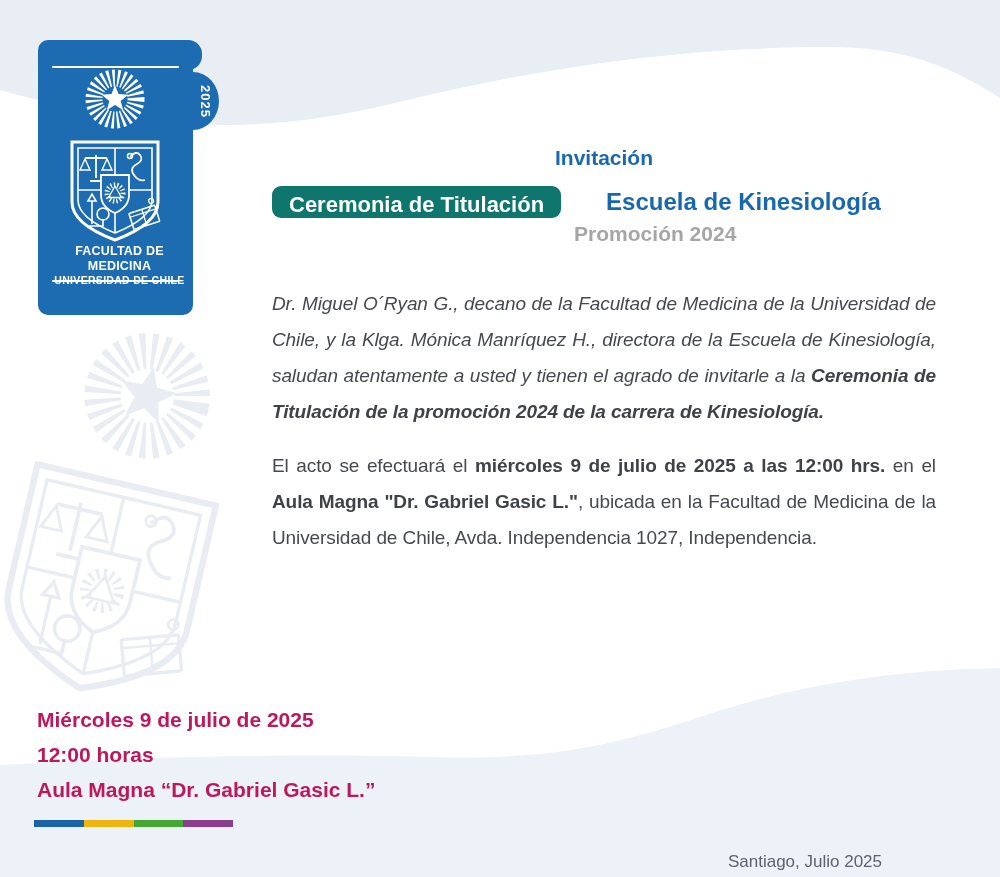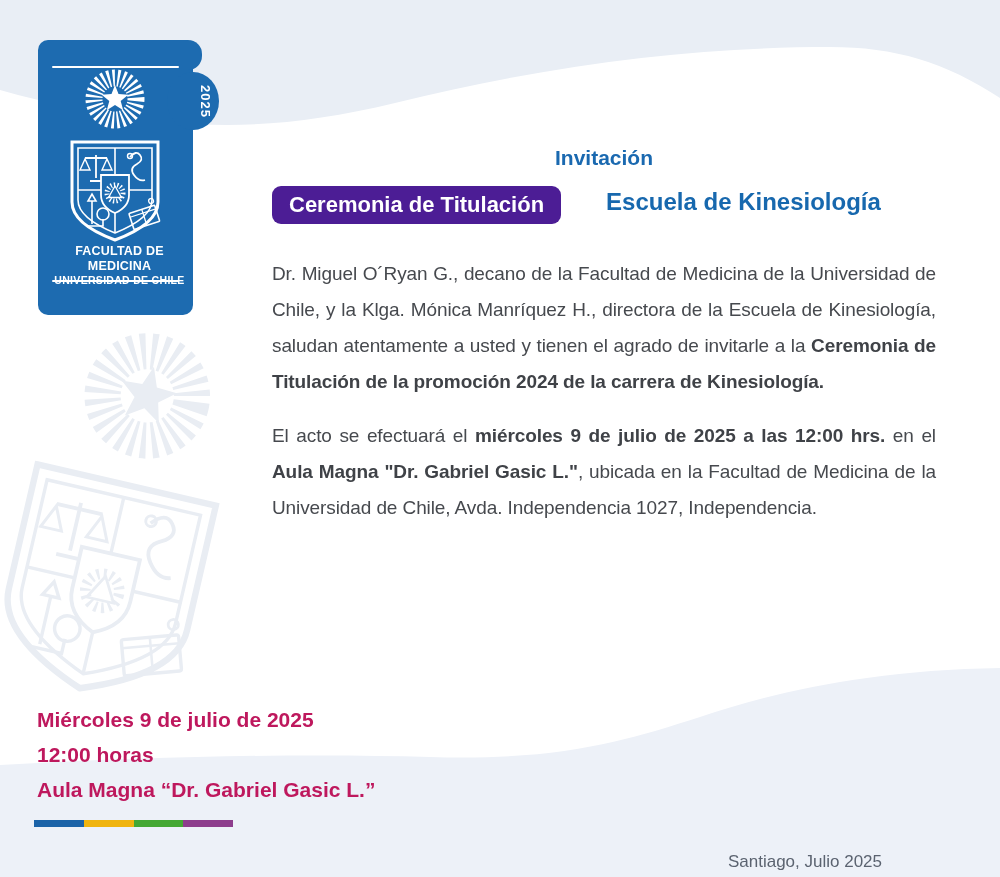--- a/index.html
+++ b/index.html
@@ -22,27 +22,27 @@
   .badge-rule{position:absolute;left:14px;right:14px;height:2px;background:#fff;border-radius:2px;}
   .badge-emblem{position:absolute;left:0;top:14px;width:155px;height:250px;color:#fff;
          --shield-bg:#1d6bb0;}
   .badge-txt{position:absolute;left:8px;right:0;top:204px;text-align:center;color:#fff;line-height:1.2;}
   .badge-txt .l1{font-size:12.5px;font-weight:bold;letter-spacing:.2px;}
   .badge-txt .l2{font-size:10.5px;font-weight:bold;letter-spacing:.3px;}
   
   .content{position:absolute;left:272px;top:146px;width:664px;z-index:2;}
   .kicker{font-size:21px;font-weight:bold;color:#1a69b0;text-align:center;}
   .title-row{display:flex;align-items:flex-start;gap:13px;margin-top:16px;}
-  .pill{background:#4c1d95;color:#fff;font-size:22px;font-weight:bold;height:38px;
+  .pill{background:#0f766e;color:#fff;font-size:22px;font-weight:bold;height:32px;
         line-height:38px;padding:0 17px;border-radius:9px;white-space:nowrap;}
   .school{font-size:24px;font-weight:bold;color:#1768ae;line-height:1.1;margin-top:3px;margin-left:32px;}
   .promo{font-size:21px;font-weight:bold;color:#a6a6a6;margin-top:7px;}
   .body-par{font-size:19px;line-height:36px;color:#46494e;text-align:justify;
         letter-spacing:-0.1px;margin:0;}
-  .p1{margin-top:32px;}
+  .p1{margin-top:40px;font-style:italic;}
   .p2{margin-top:18px;}
   .body-par b{font-weight:bold;color:#3f4247;}
   
   .when{position:absolute;left:37px;top:702px;z-index:2;color:#be185d;font-size:21px;
         font-weight:bold;line-height:35px;}
   .bar{position:absolute;left:34px;top:820px;width:199px;height:7px;display:flex;z-index:2;}
   .bar span{flex:1;}
   .place-date{position:absolute;right:118px;top:852px;font-size:17px;color:#5b6370;z-index:2;}
 </style>
 </head>
@@ -112,20 +112,21 @@
       <span>2025</span>
     </div>
   </div>
 
   <div class="content">
     <div class="kicker">Invitación</div>
     <div class="title-row">
       <div class="pill">Ceremonia de Titulación</div>
       <div>
         <div class="school">Escuela de Kinesiología</div>
+        <div class="promo">Promoción 2024</div>
       </div>
     </div>
     <p class="body-par p1"><span>Dr. Miguel O´Ryan G., decano de la Facultad de Medicina de la Universidad de Chile, y la Klga. Mónica Manríquez H., directora de la Escuela de Kinesiología, saludan atentamente a usted y tienen el agrado de invitarle a la </span><b>Ceremonia de Titulación de la promoción 2024 de la carrera de Kinesiología.</b></p>
     <p class="body-par p2"><span>El acto se efectuará el </span><b>miércoles 9 de julio de 2025 a las 12:00 hrs.</b><span> en el </span><b>Aula Magna "Dr. Gabriel Gasic L."</b><span>, ubicada en la Facultad de Medicina de la Universidad de Chile, Avda. Independencia 1027, Independencia.</span></p>
   </div>
 
   <div class="when">
     <div>Miércoles 9 de julio de 2025</div>
     <div>12:00 horas</div>
     <div>Aula Magna “Dr. Gabriel Gasic L.”</div>

